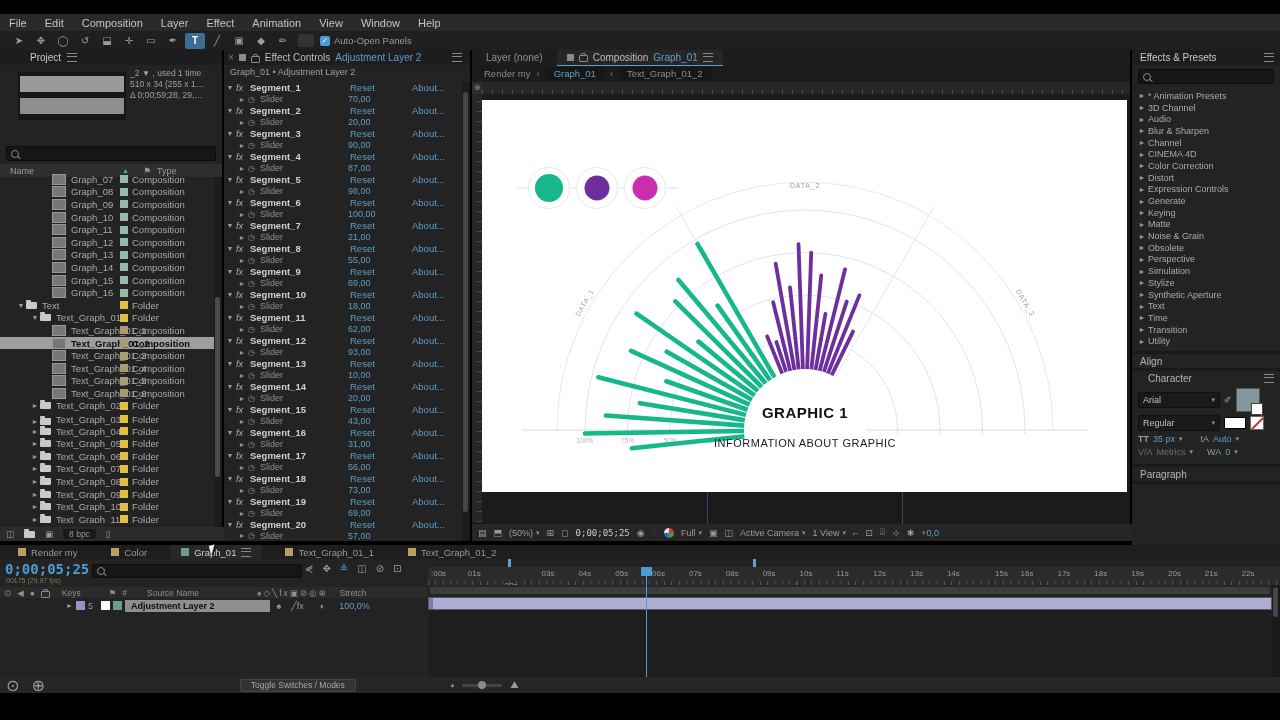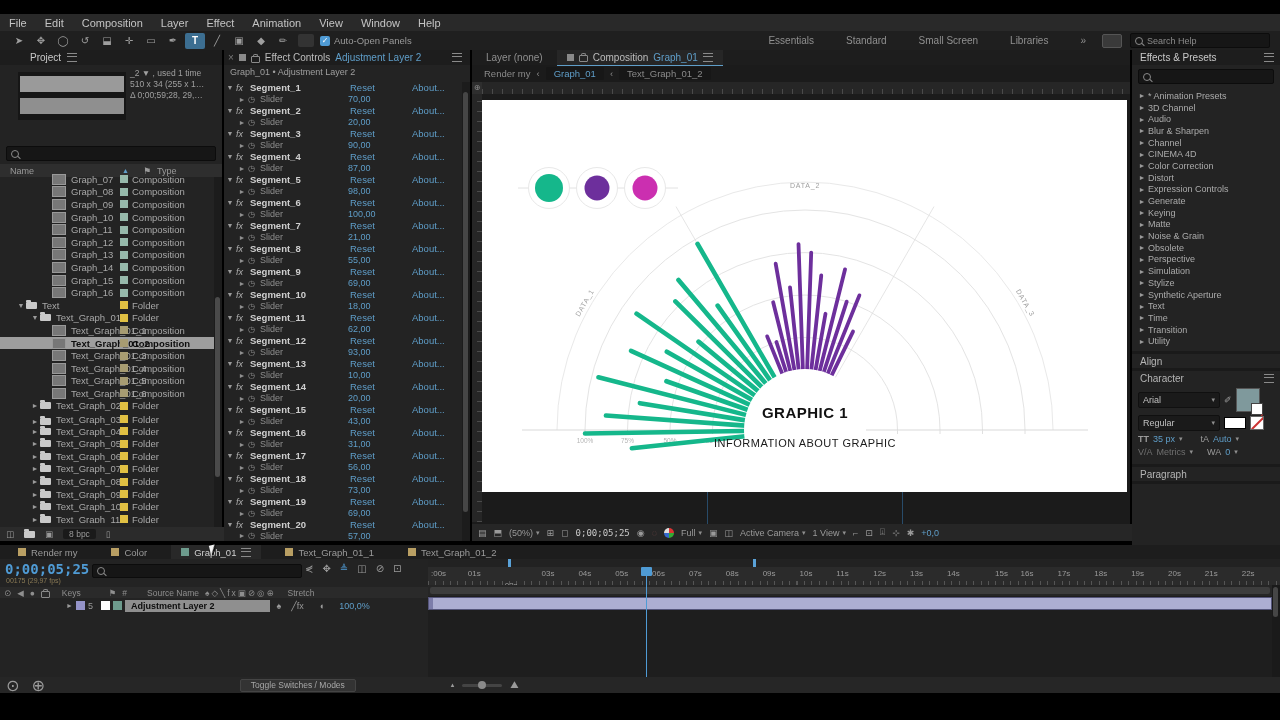--- a/index.html
+++ b/index.html
@@ -92,32 +92,20 @@
         <span class="tool">▣</span>
         <span class="tool">◆</span>
         <span class="tool">✏</span>
         <span class="tool">✱</span>
       </div>
     <div class="abs" style="left:298px;top:3px;width:16px;height:13px;background:#333;border-radius:2px;"></div>
     <div class="abs" style="left:320px;top:4px;display:flex;align-items:center;gap:4px;font-size:9.5px;color:#9a9a9a;">
       <span style="width:10px;height:10px;background:#4f9bd5;border-radius:2px;display:inline-block;color:#fff;
                    font-size:8px;line-height:10px;text-align:center;">✓</span>
       <span>Auto-Open Panels</span>
-    </div>
-    <div style="margin-left:auto;display:flex;align-items:center;">
-      <span class="ws-item">Essentials</span>
-      <span class="ws-item">Standard</span>
-      <span class="ws-item">Small Screen</span>
-      <span class="ws-item">Libraries</span>
-      <span class="ws-item">»</span>
-      <span style="width:18px;height:12px;background:#3a3a3a;border:1px solid #555;border-radius:2px;margin-right:8px;"></span>
-      <span class="searchbox" style="width:130px;margin-right:10px;">
-        <span class="i-search"></span>
-        <span>Search Help</span>
-      </span>
     </div>
   </div>
 
   <div class="panel" style="left:0;top:50px;width:222px;height:491px;">
     <div class="tabstrip" style="height:15px;padding-left:30px;gap:6px;">
       <span style="color:#c9c9c9;">Project</span>
       <span class="i-burger"></span>
     </div>
     <div class="abs" style="left:18px;top:22px;width:108px;height:48px;background:#161616;">
       <div class="abs" style="left:2px;top:4px;width:104px;height:16px;background:#9a9a9a;"></div>
@@ -901,21 +889,21 @@
           <div class="fx-cat">
             <span class="twirl">►</span>
             <span>Utility</span>
           </div>
         </div>
     </div>
     <div class="tabstrip" style="height:14px;margin-top:3px;padding-left:8px;background:#232323;">
       <span style="color:#b5b5b5;">Align</span>
     </div>
     <div style="margin-top:3px;background:#232323;padding-bottom:4px;">
-      <div class="tabstrip" style="height:14px;padding-left:8px;background:#232323;gap:21px;">
+      <div class="tabstrip" style="height:14px;padding-left:16px;background:#232323;gap:21px;">
         <span style="color:#b5b5b5;">Character</span>
         <span class="i-burger" style="margin-left:auto;margin-right:6px;"></span>
       </div>
       <div class="charrow">
         <span class="charbox" style="max-width:72px;">
           <span>Arial</span>
             <span class="caret">▾</span>
           </span>
         <span class="icon">✐</span>
         <span style="width:22px;height:22px;background:#7f999c;border:1px solid #555;position:relative;">
@@ -1003,21 +991,21 @@
       <div class="abs colhead" style="left:0;top:28px;width:428px;height:11px;background:#2a2a2a;display:flex;
                                      align-items:center;gap:6px;padding-left:4px;">
         <span>⊙</span>
         <span>◀</span>
         <span>●</span>
         <span class="i-lock"></span>
         <span style="margin-left:6px;">Keys</span>
         <span style="margin-left:22px;">⚑</span>
         <span>#</span>
         <span style="margin-left:14px;">Source Name</span>
-        <span style="letter-spacing:2px;">♠◇╲fx▣⊘◎⊕</span>
+        <span style="margin-left:52px;letter-spacing:2px;">♠◇╲fx▣⊘◎⊕</span>
         <span style="margin-left:6px;">Stretch</span>
       </div>
 
       <div class="abs" style="left:0;top:40px;width:428px;height:13px;display:flex;align-items:center;font-size:9px;color:#9a9a9a;">
         <span style="width:66px;"></span>
         <span style="font-size:7px;">►</span>
         <span style="width:9px;height:9px;background:#9493c8;margin:0 3px;"></span>
         <span>5</span>
         <span style="width:9px;height:9px;background:#fff;margin:0 3px 0 8px;"></span>
         <span style="width:9px;height:9px;background:#6d9b8d;margin-right:3px;"></span>

